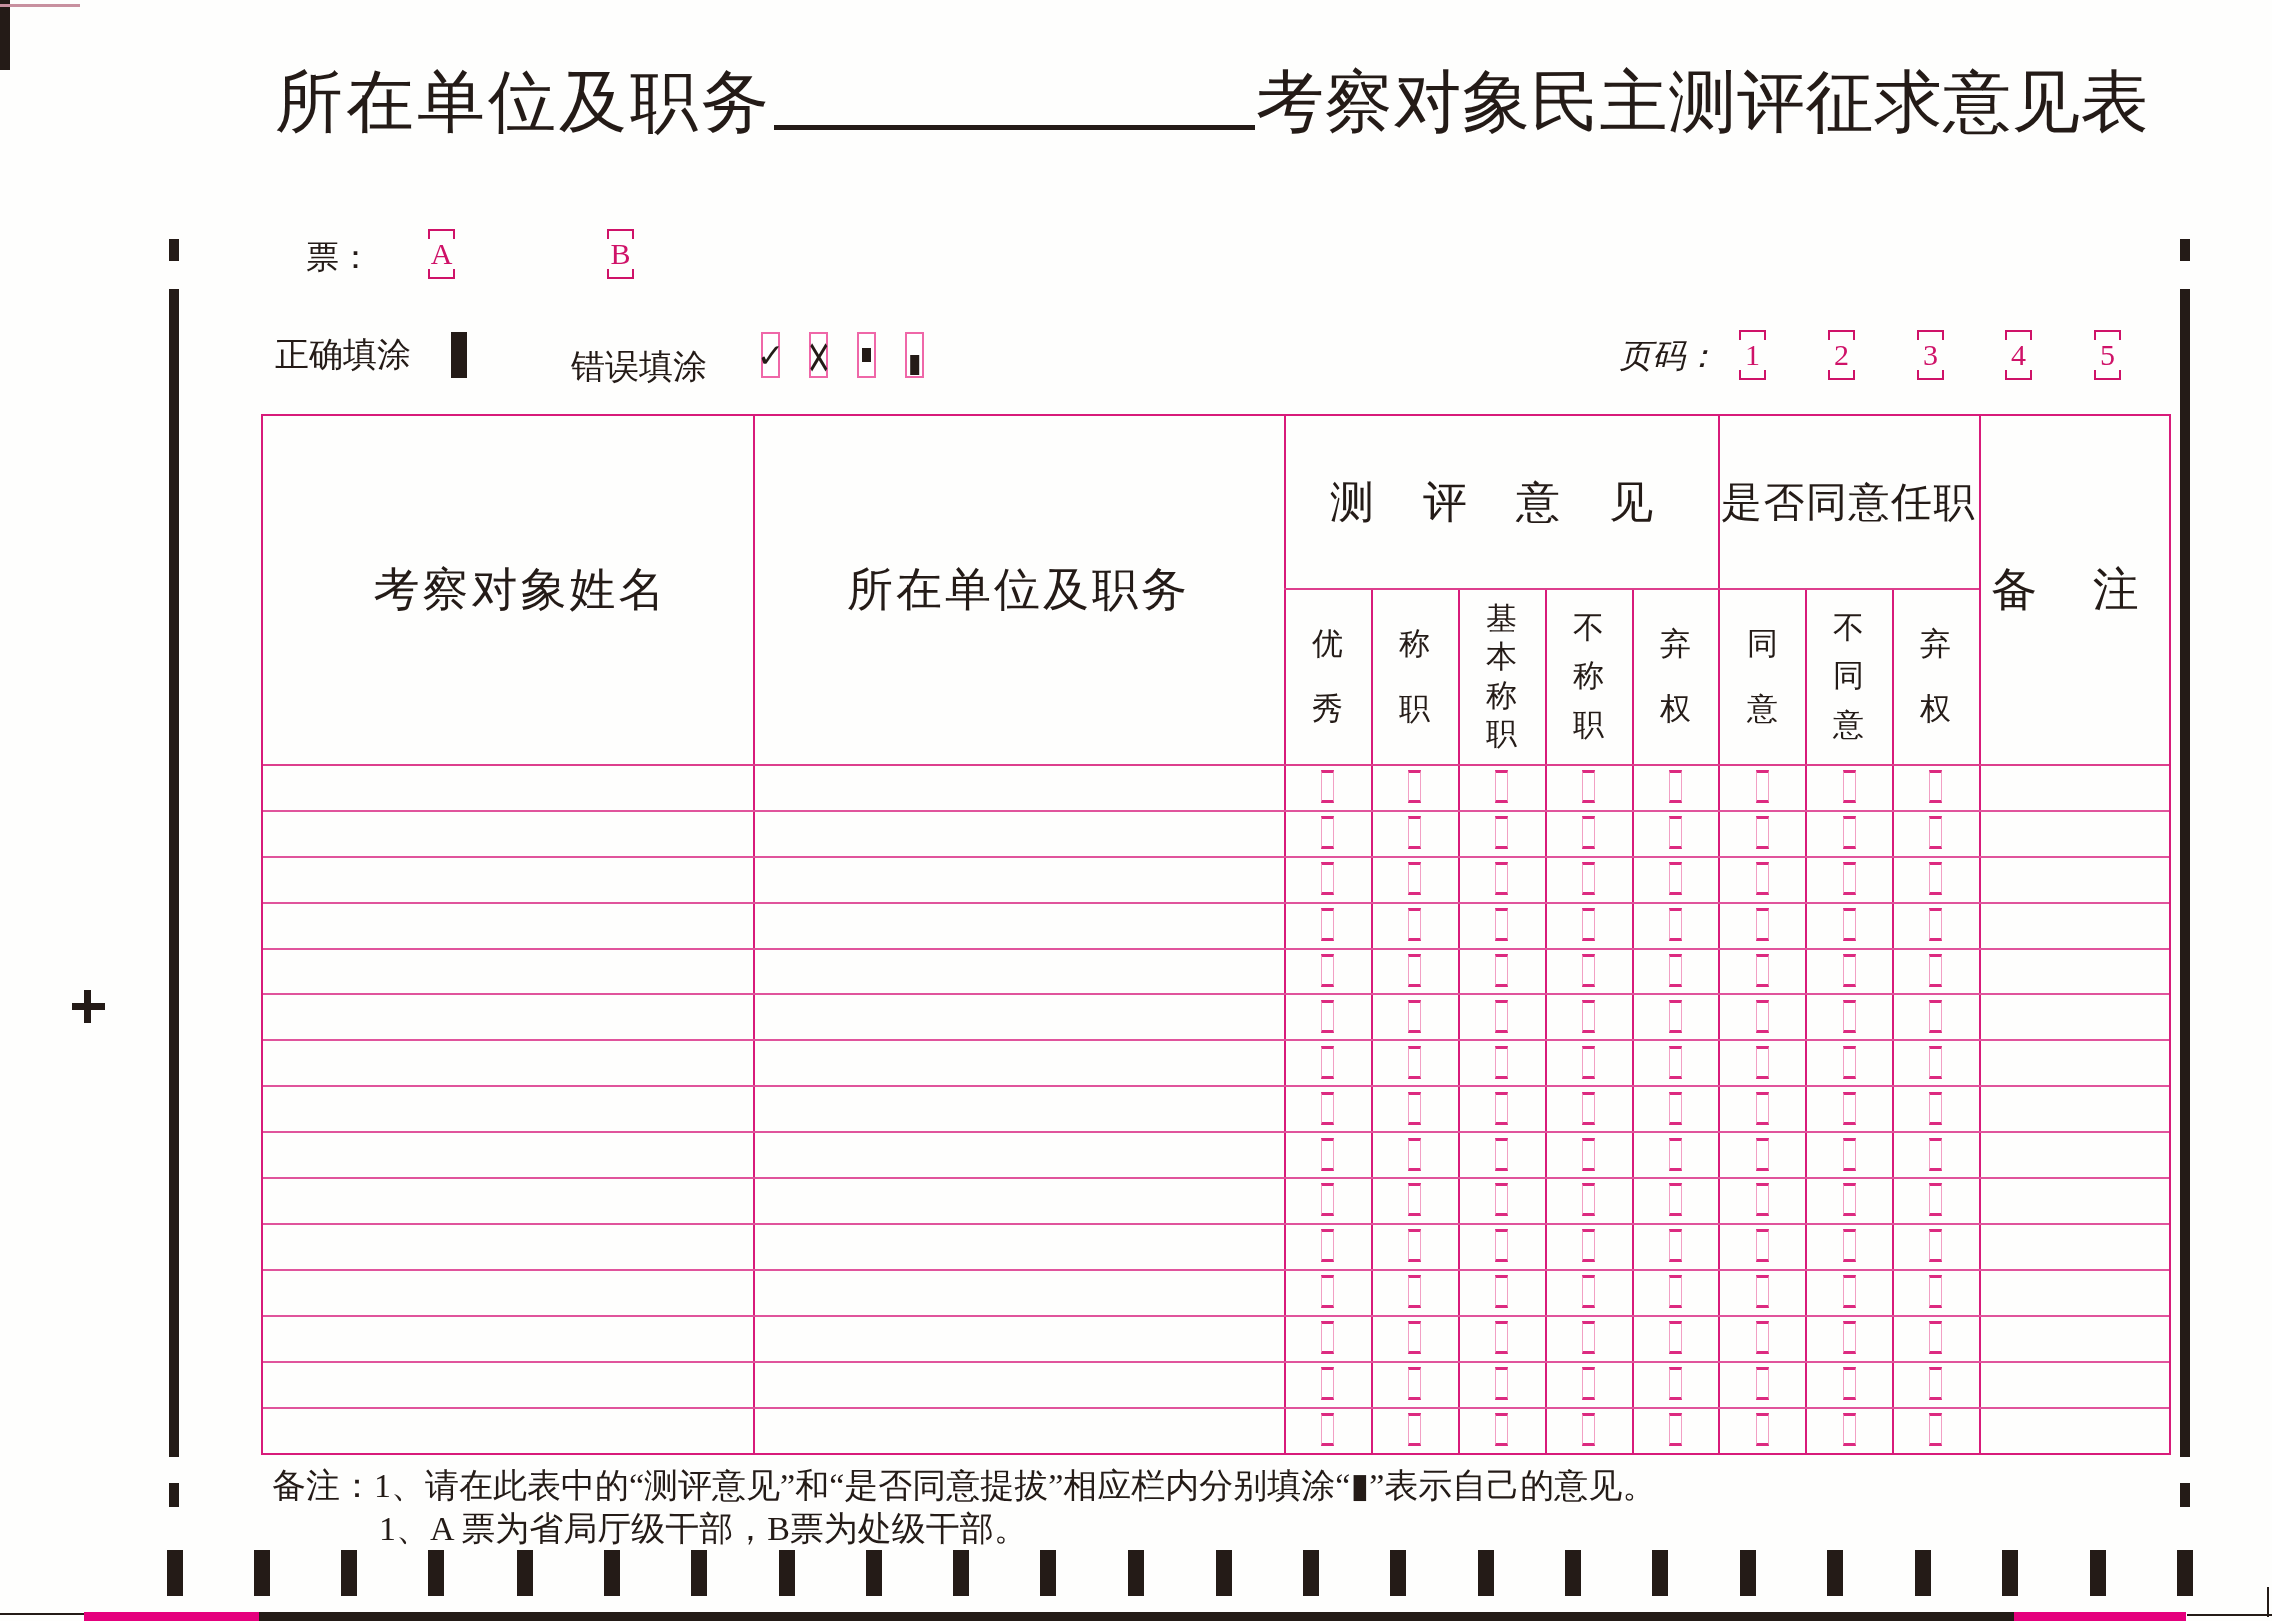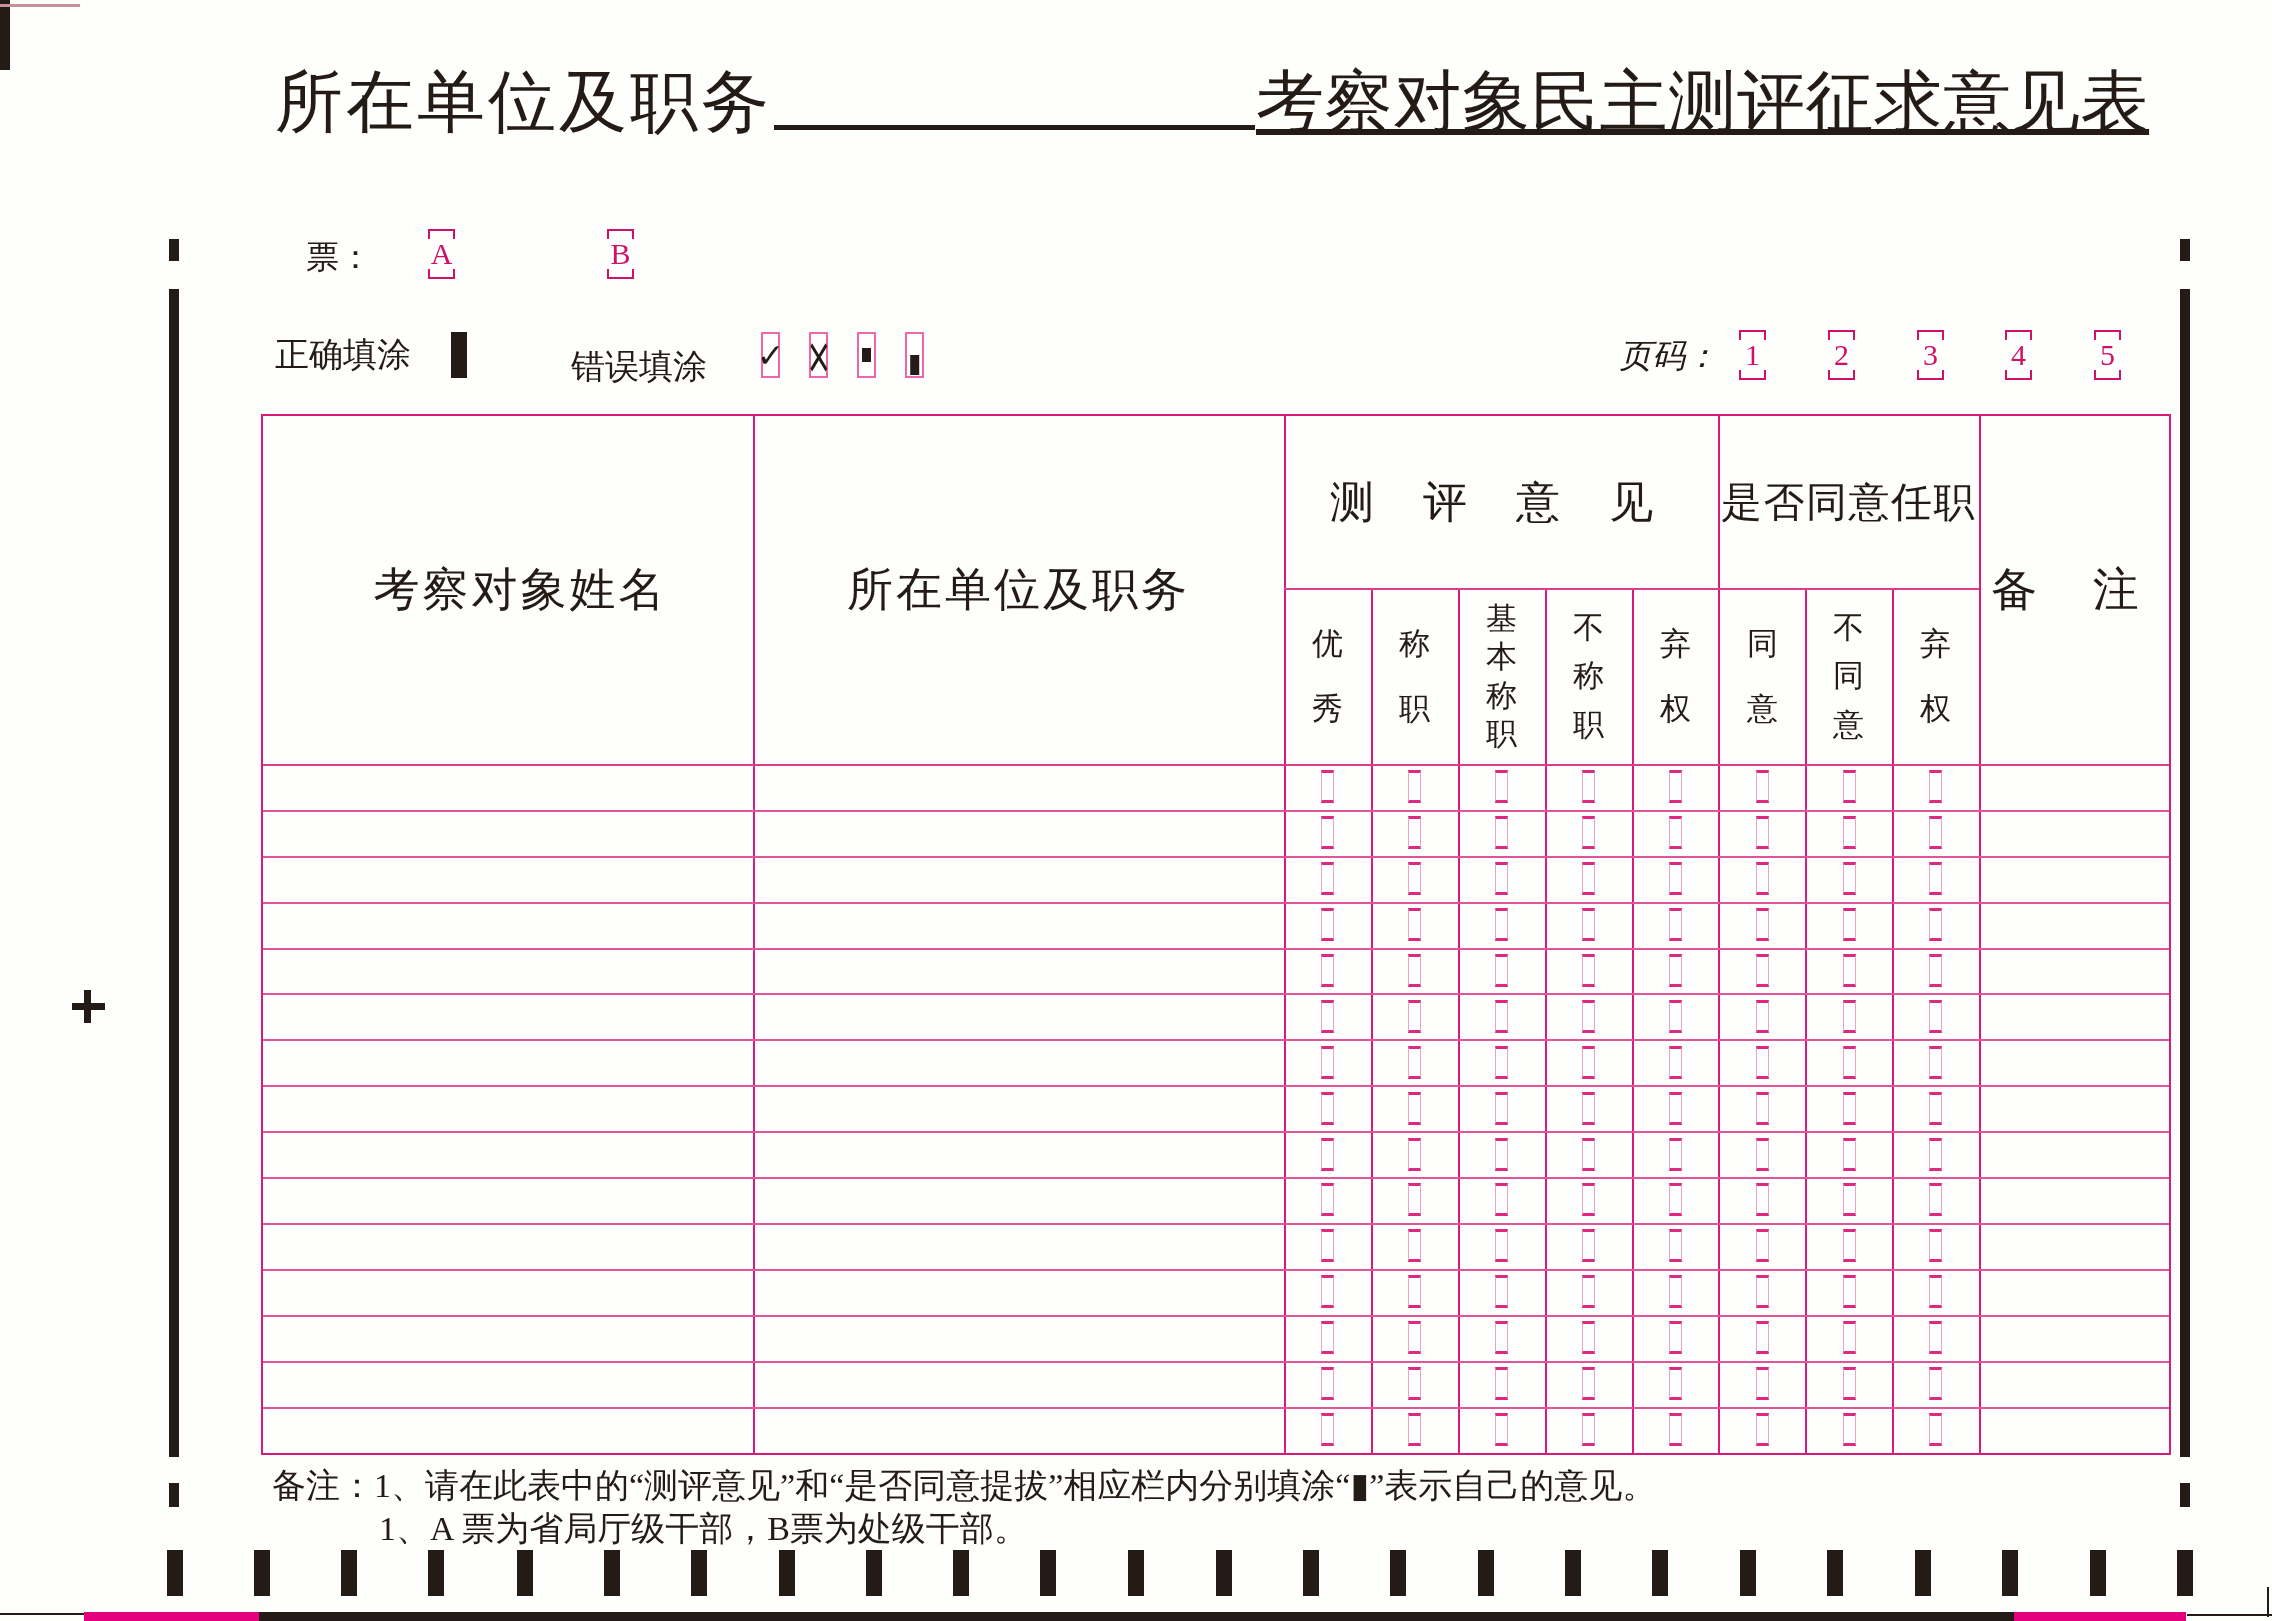--- a/index.html
+++ b/index.html
@@ -5,21 +5,21 @@
   html,body{margin:0;padding:0;background:#ffffff;}
   #page{position:relative;width:2273px;height:1621px;background:#fefefdff;overflow:hidden;
         font-family:"Liberation Serif","DejaVu Serif",serif;color:#241b17;}
   .abs{position:absolute;}
   .ink{background:#241b17;}
   .pink{background:#e5007d;}
 
   
   #title{left:275px;top:64px;display:flex;align-items:flex-end;font-size:68px;line-height:1.12;white-space:nowrap;}
   #title .prefix{letter-spacing:3px;}
-  #title .suffix{letter-spacing:0.7px;text-decoration:underline;}
+  #title .suffix{letter-spacing:0.7px;}
   #title .blank{display:inline-block;width:481px;height:7.4px;border-bottom:5.2px solid #241b17;margin:0 1.5px 10.4px 1.5px;}
 
   
   .lbl{font-size:34px;line-height:46px;white-space:nowrap;}
 
   
   .bbub{width:27px;height:50px;color:#cf1268;font-size:30px;line-height:50px;text-align:center;
         font-family:"Liberation Serif","DejaVu Serif",serif;}
   .bbub::before{content:"";position:absolute;left:0;top:0;width:100%;height:9.6px;box-sizing:border-box;
         border:2.2px solid #cf1268;border-bottom:none;}

